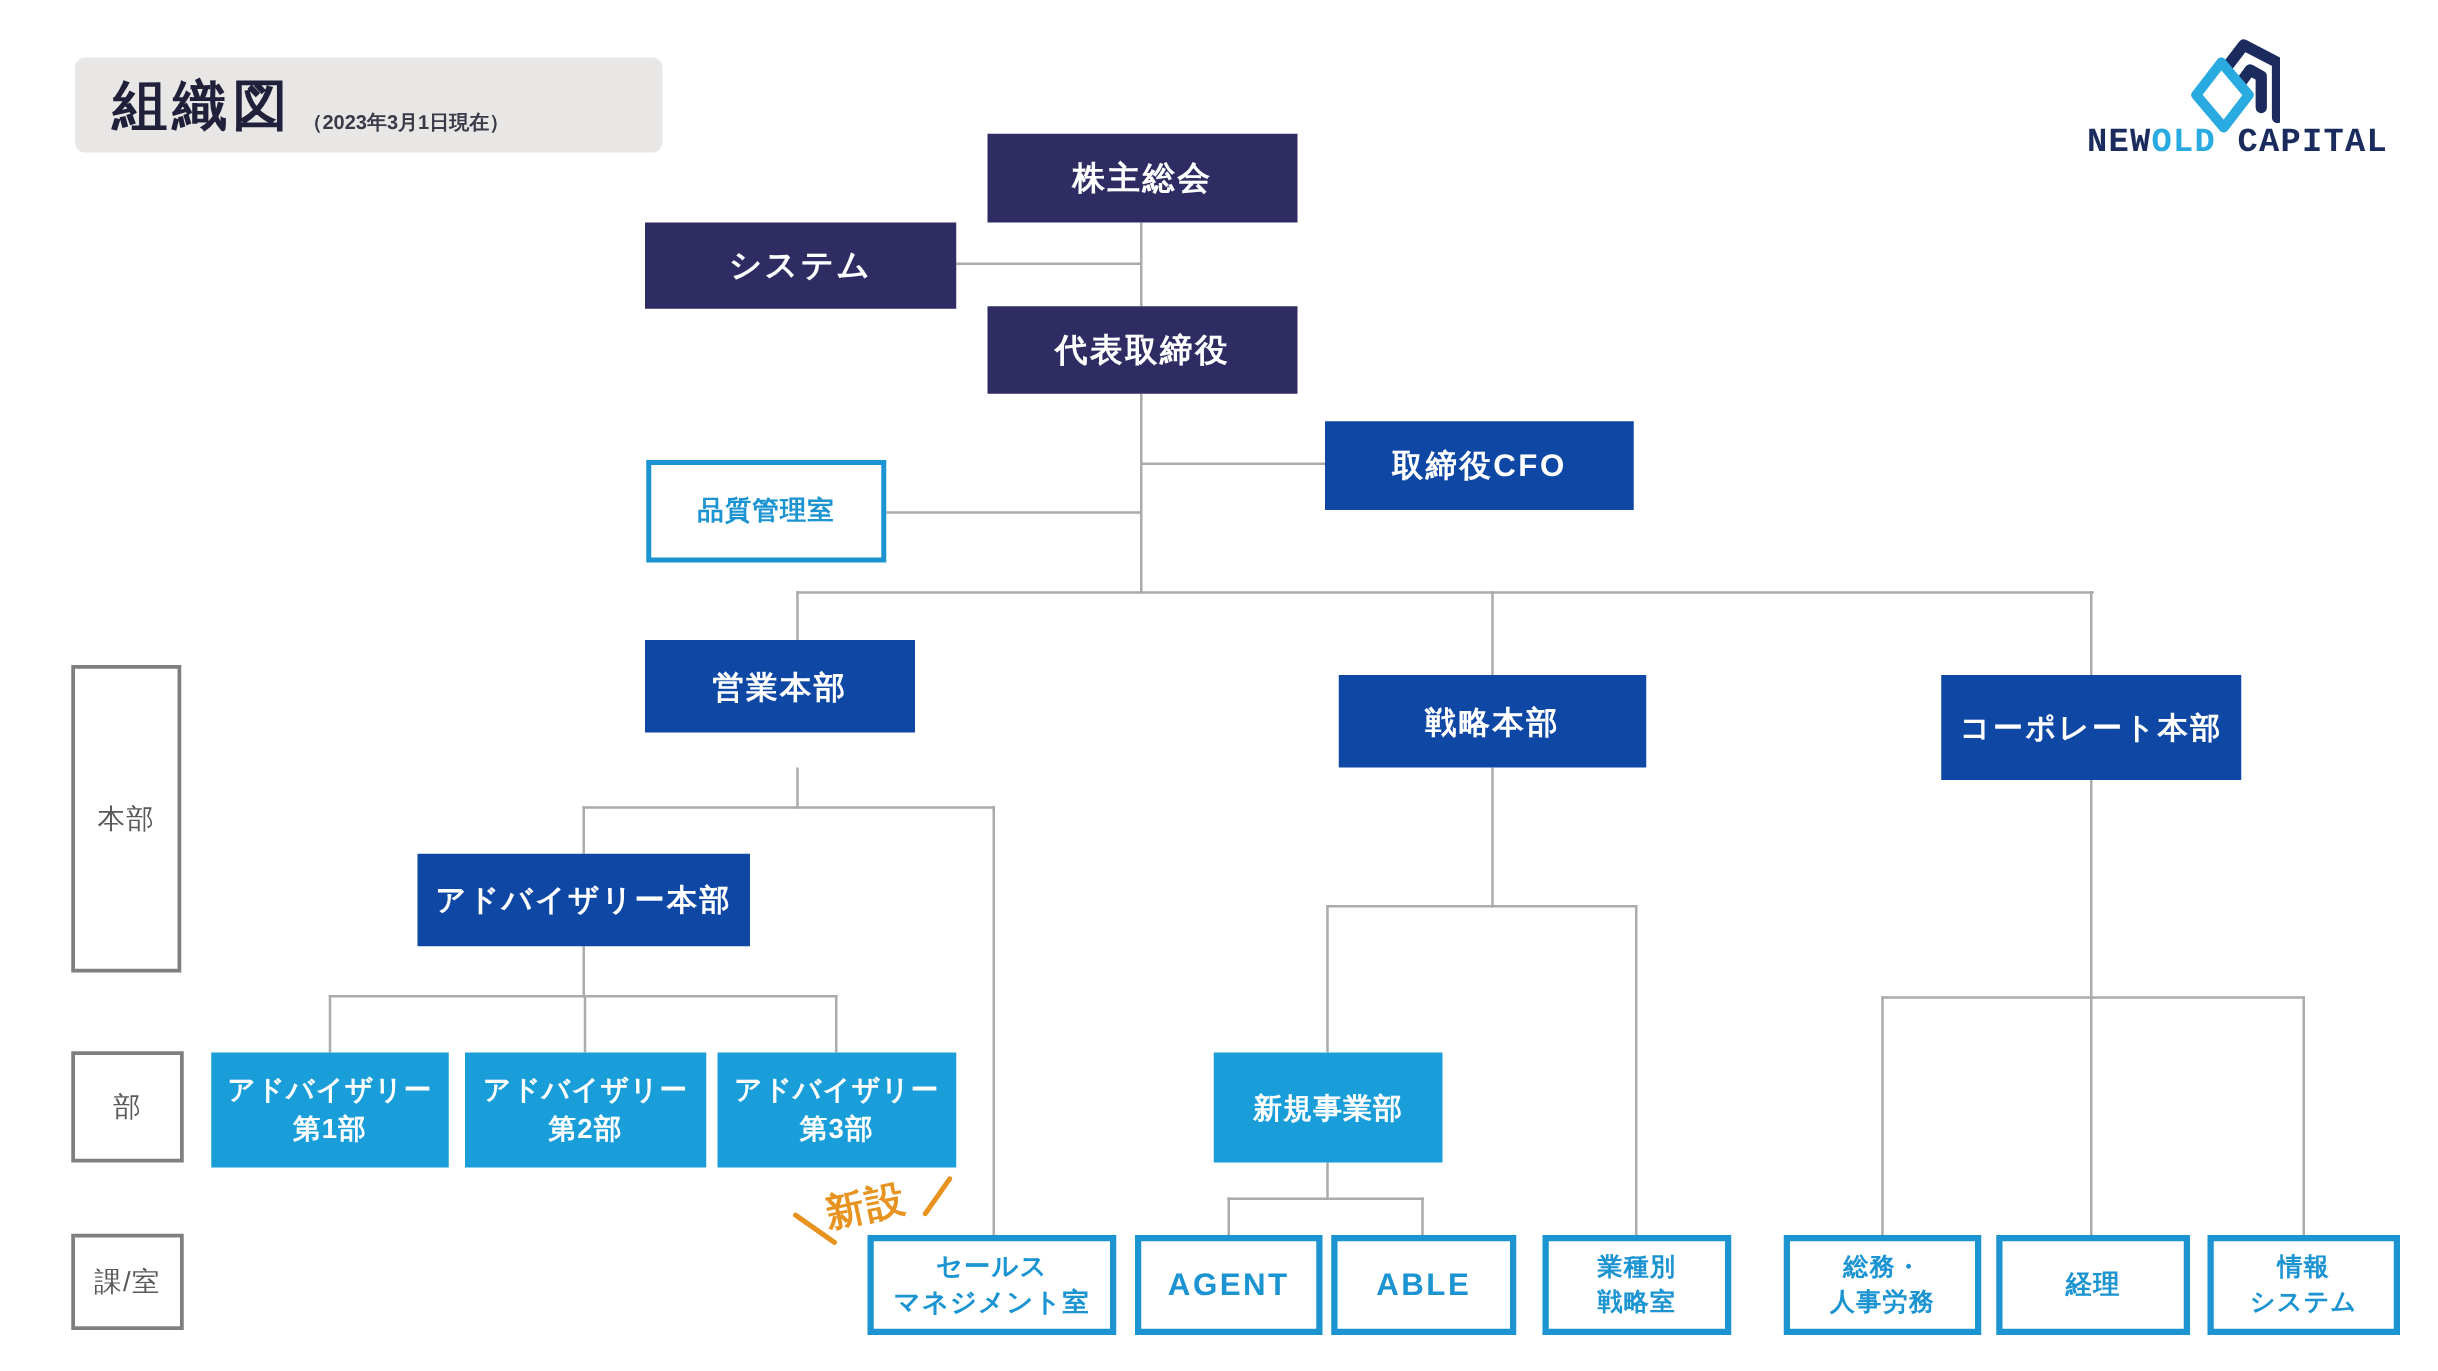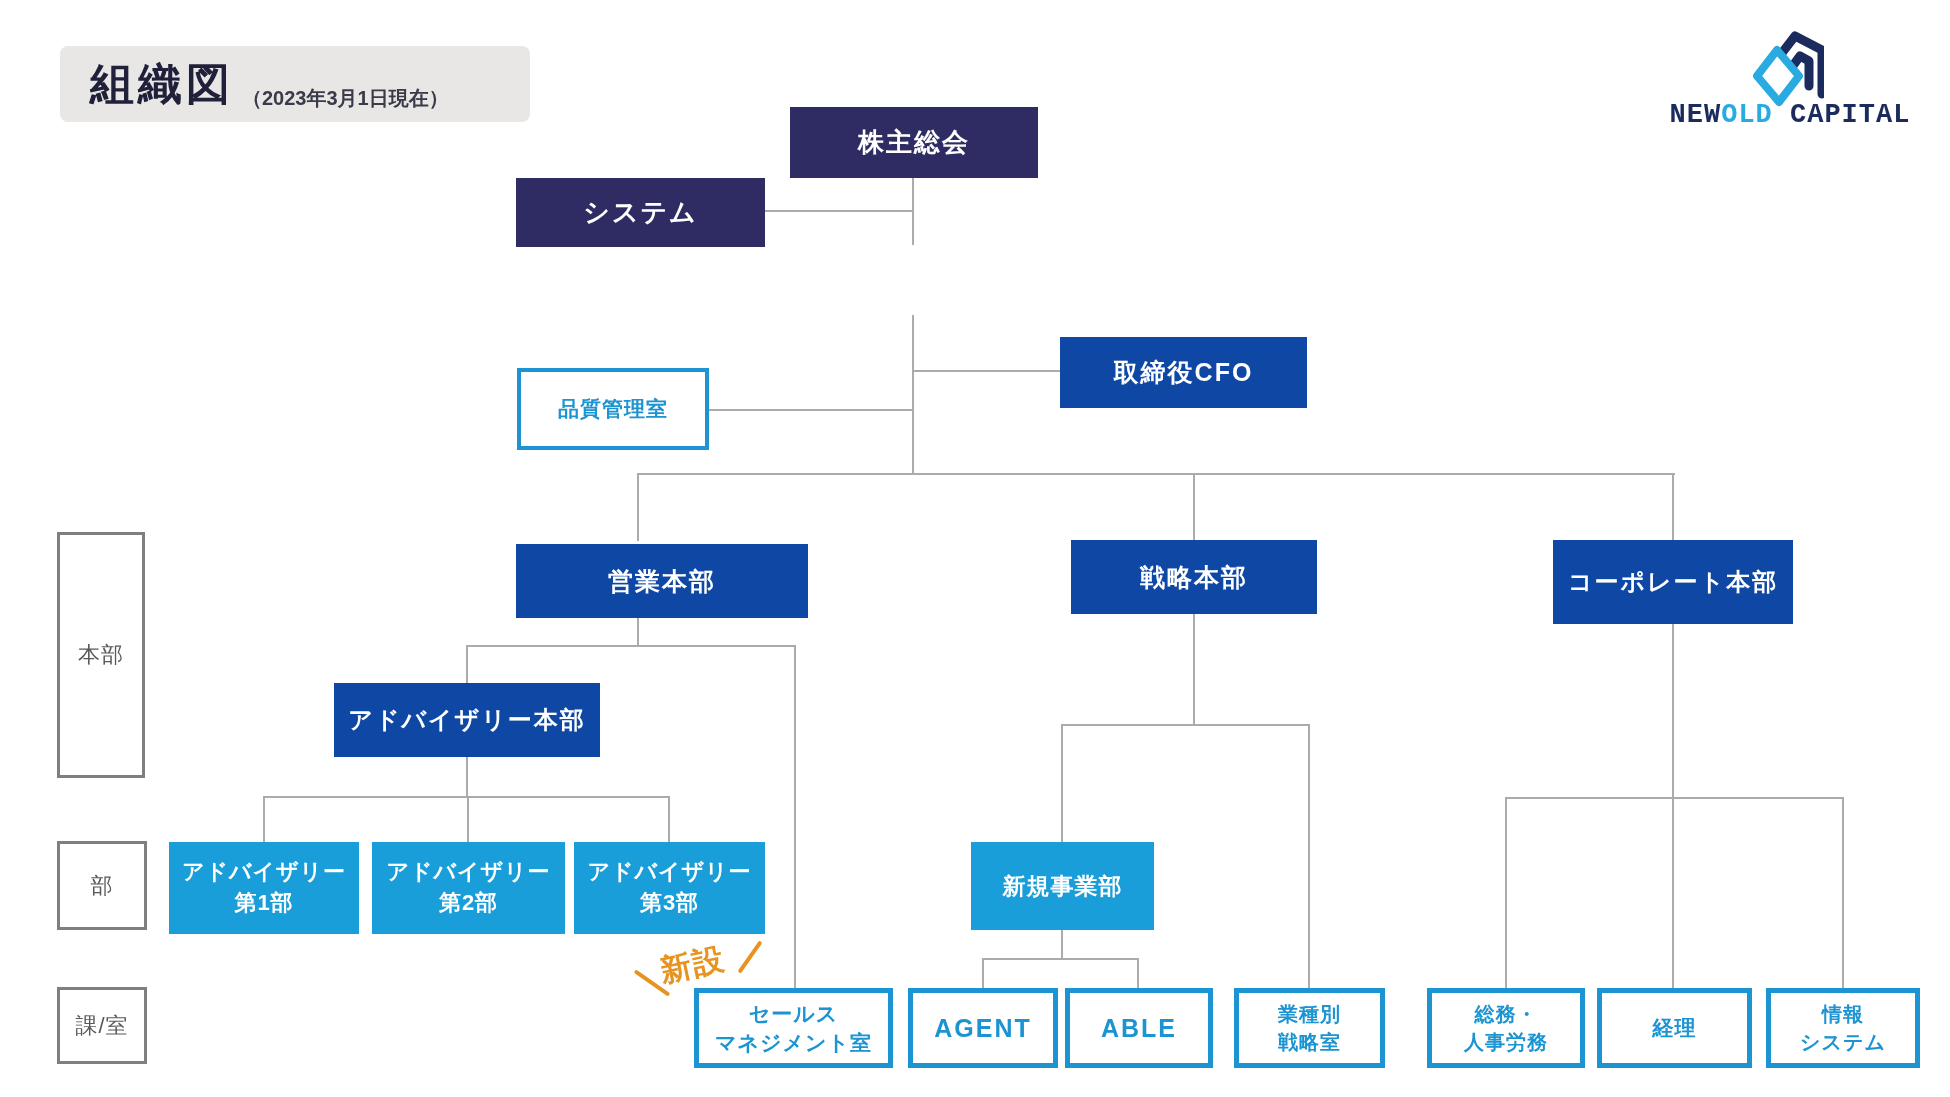--- a/index.html
+++ b/index.html
@@ -40,21 +40,21 @@
   
   .side-label{position:absolute;background:#fff;border:3px solid var(--side-label-border,#7f7f7f);
               color:var(--side-label-gray,#595959);font-size:22px;letter-spacing:1px;
               display:flex;align-items:center;justify-content:center;}
 
   
   #title-box{position:absolute;left:60px;top:46px;width:470px;height:76px;
              background:var(--title-bg,#e8e7e6);border-radius:8px;
              display:flex;align-items:center;padding-left:30px;}
   #title-main{font-size:44px;font-weight:700;color:var(--title-text,#20203a);letter-spacing:4px;}
-  #title-note{font-size:20px;font-weight:700;color:#3a3a48;margin-left:8px;margin-top:28px;}
+  #title-note{font-size:16px;font-weight:700;color:#3a3a48;margin-left:8px;margin-top:28px;}
 
   
   #logo{position:absolute;left:1650px;top:24px;width:280px;height:110px;font-family:Liberation Mono, monospace;}
   #logo-icon{position:absolute;left:102px;top:4px;width:72px;height:80px;}
   #logo-text{position:absolute;left:0;top:76px;width:280px;text-align:center;
              font-size:27px;font-weight:700;color:var(--logo-navy,#1b2b5e);letter-spacing:1px;}
   #logo-text .old{color:var(--logo-light-blue,#29abe2);}
 
   
   #shinsetsu-label{position:absolute;left:660px;top:944px;font-size:31px;font-weight:700;
@@ -125,30 +125,33 @@
     </div>
 
   <div class="box navy" style="left:790px;top:107px;width:248px;height:71px">
     <span>株主総会</span>
     </div>
 
   <div class="box navy" style="left:516px;top:178px;width:249px;height:69px">
     <span>システム</span>
     </div>
 
+  <div class="box navy" style="left:790px;top:245px;width:248px;height:70px">
+    <span>代表取締役</span>
+    </div>
 
   <div class="box royal" style="left:1060px;top:337px;width:247px;height:71px">
     <span>取締役CFO</span>
     </div>
 
   <div class="box outline" style="left:517px;top:368px;width:192px;height:82px;font-size:21px">
     <span>品質管理室</span>
     </div>
 
-  <div class="box royal" style="left:516px;top:544px;width:292px;height:74px">
+  <div class="box royal" style="left:516px;top:512px;width:216px;height:74px">
     <span>営業本部</span>
     </div>
 
   <div class="box royal" style="left:1071px;top:540px;width:246px;height:74px">
     <span>戦略本部</span>
     </div>
 
   <div class="box royal" style="left:1553px;top:540px;width:240px;height:84px;font-size:24px">
     <span>コーポレート本部</span>
     </div>

